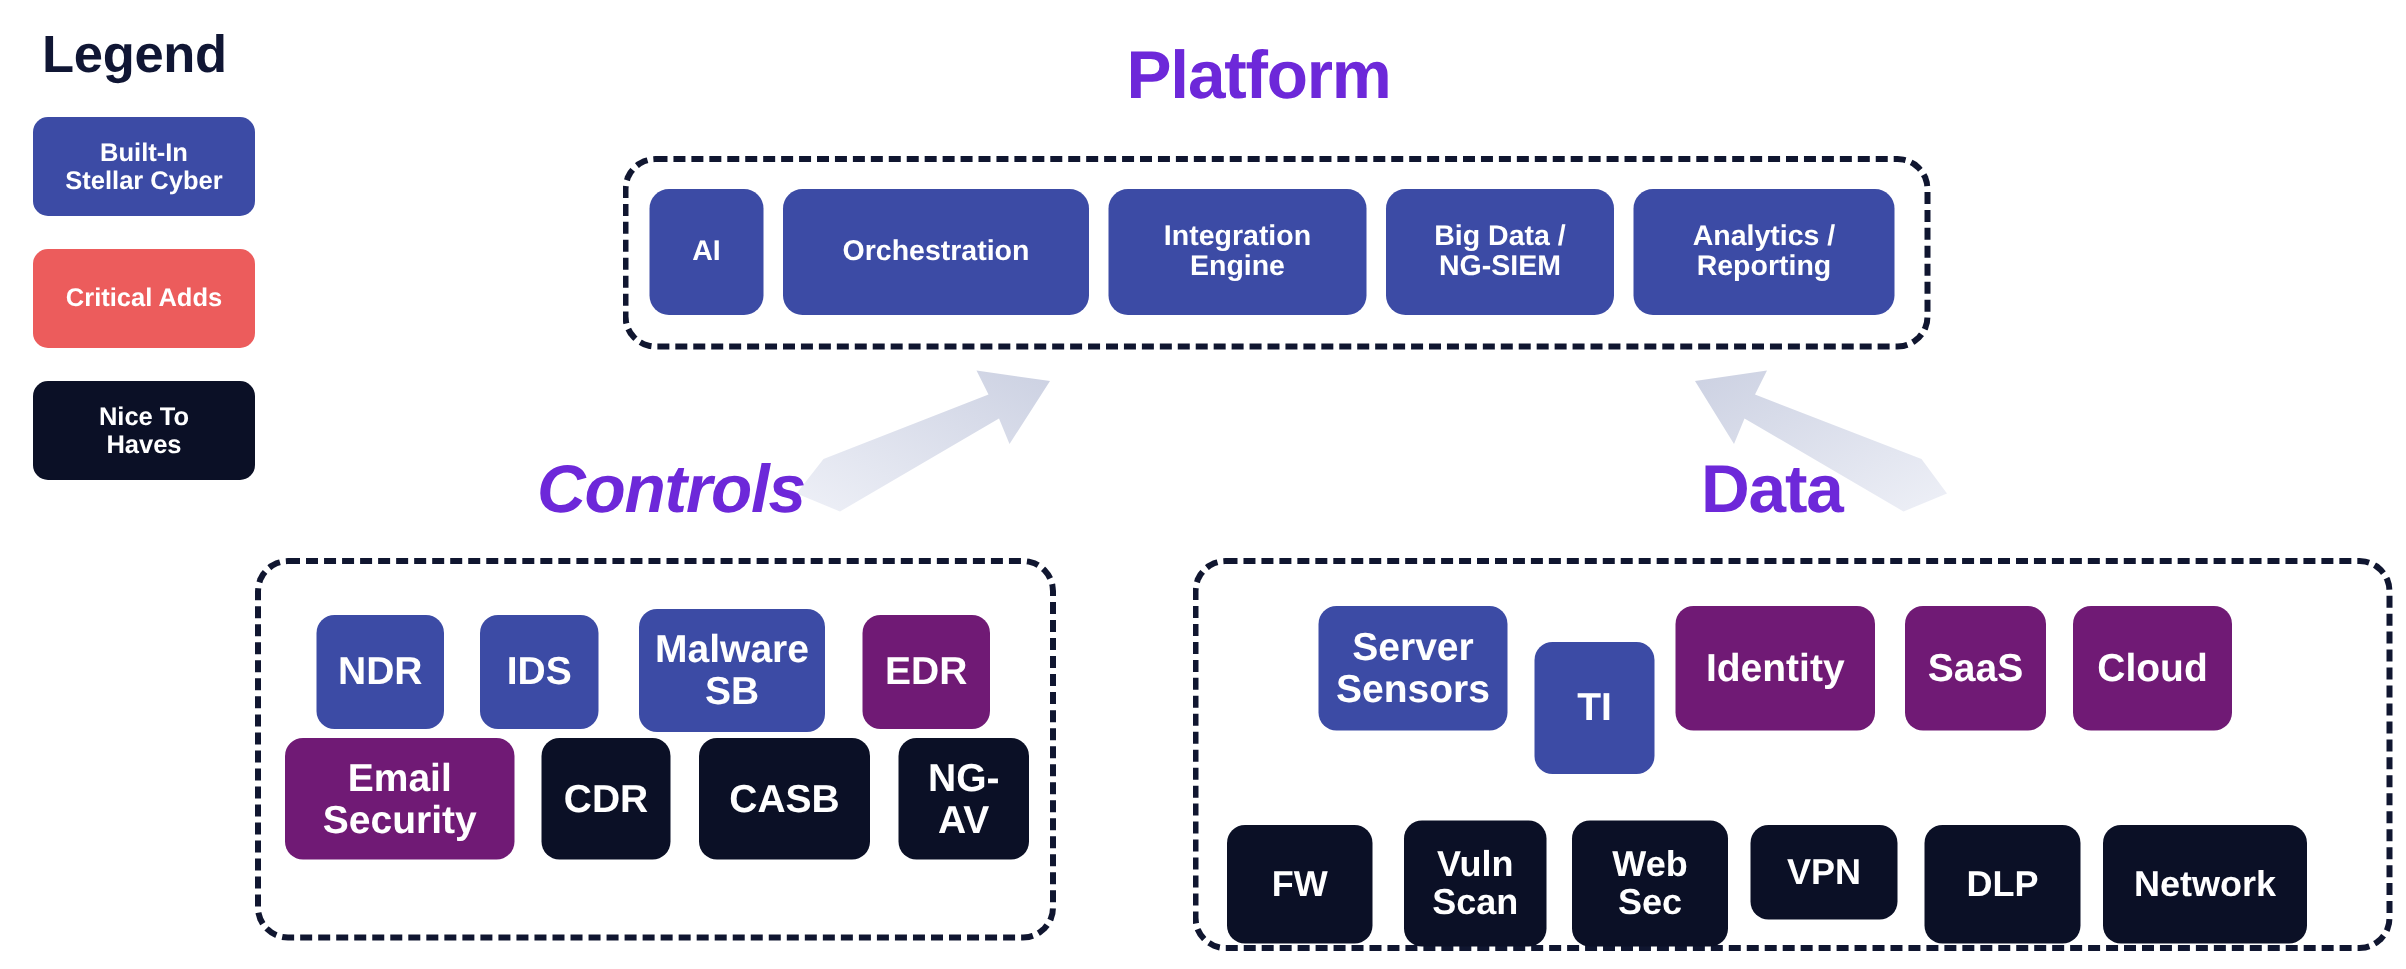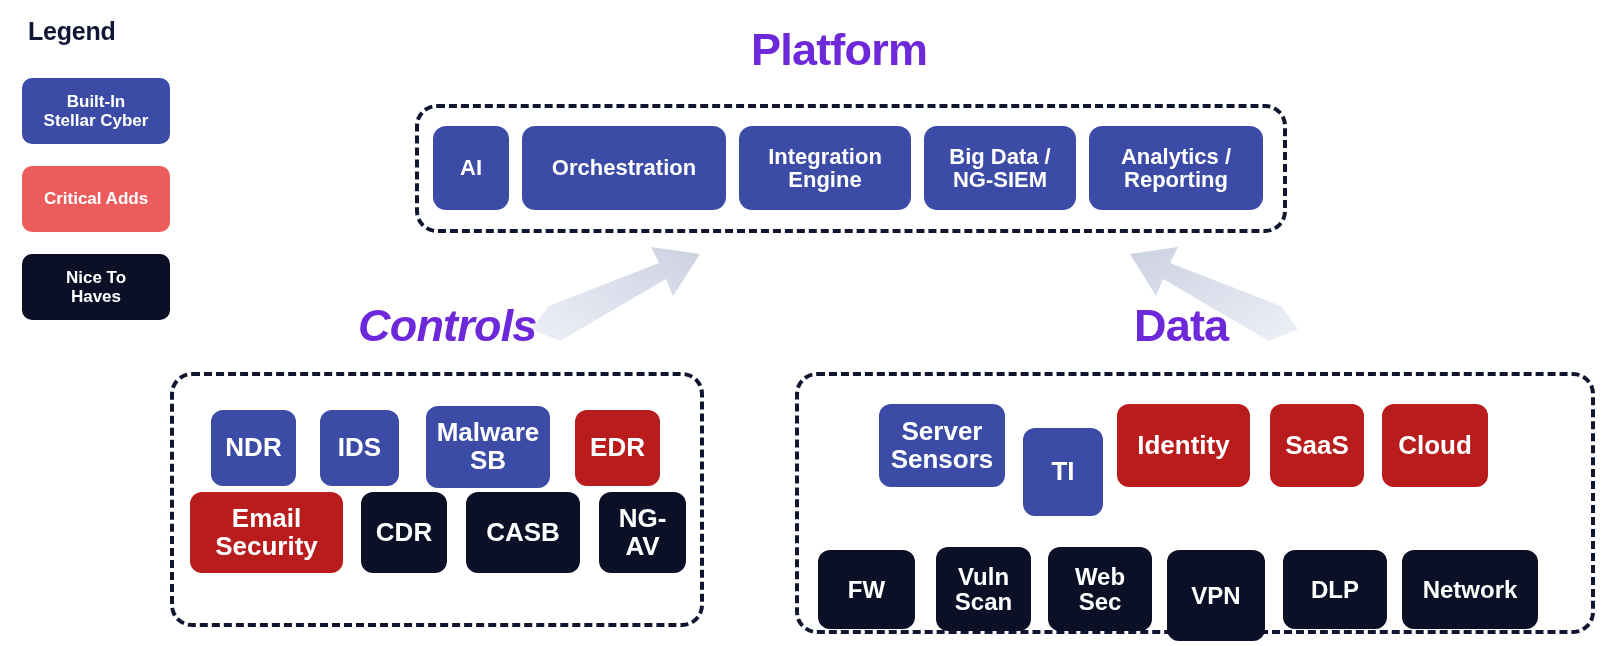--- a/index.html
+++ b/index.html
@@ -8,21 +8,21 @@
     background:#ffffff;
     font-family:"Liberation Sans", sans-serif;
     overflow:hidden;
     position:relative;
   }
   .stage{position:absolute;left:0;top:0;width:1604px;height:646px;}
 
   
   .legend-title{
     position:absolute;left:28px;top:17px;
-    font-size:25px;font-weight:bold;color:#101634;
+    font-size:35px;font-weight:bold;color:#101634;
     letter-spacing:-0.2px;
   }
   .section-title{
     position:absolute;
     font-size:45px;font-weight:bold;color:#6d28d9;
     letter-spacing:-0.8px;white-space:nowrap;
   }
   #platform-title{left:751px;top:24px;}
   #controls-title{left:358px;top:300px;font-style:italic;}
   #data-title{left:1134px;top:300px;}
@@ -61,25 +61,25 @@
     position:absolute;
     display:flex;align-items:center;justify-content:center;
     text-align:center;
     color:#ffffff;font-weight:bold;
     border-radius:12px;
     line-height:1.06;
     box-sizing:border-box;
     padding:0 6px;
   }
   .node.blue{background:#3c4ba5;}
-  .node.red{background:#b91c1c;align-items:center;}
+  .node.red{background:#701a75;align-items:center;}
   .node.navy{background:#0b1026;}
 
   
-  .p-node{top:126px;height:84px;font-size:22px;border-radius:13px;}
+  .p-node{top:126px;height:84px;font-size:19px;border-radius:13px;}
 
   
   .c-node-r1{top:410px;height:76px;font-size:26px;}
   .c-node-r2{top:492px;height:81px;font-size:26px;}
 
   
   .d-node-r1{top:404px;height:83px;font-size:26px;}
   .d-node-r2{top:502px;height:84px;font-size:24px;margin-top:45px;}
 
   
@@ -203,21 +203,21 @@
       <span style="white-space:pre-line">FW</span>
     </div>
   <div class="node navy d-node-r2" style=";left:936px;width:95px">
       <span style="white-space:pre-line">Vuln
 Scan</span>
     </div>
   <div class="node navy d-node-r2" style=";left:1048px;width:104px">
       <span style="white-space:pre-line">Web
 Sec</span>
     </div>
-  <div class="node navy d-node-r2" style=";left:1167px;width:98px;height:91px;top:505px">
+  <div class="node navy d-node-r2" style=";left:1167px;width:98px;height:63px;top:505px">
       <span style="white-space:pre-line">VPN</span>
     </div>
   <div class="node navy d-node-r2" style=";left:1283px;width:104px;height:79px;top:505px">
       <span style="white-space:pre-line">DLP</span>
     </div>
   <div class="node navy d-node-r2" style=";left:1402px;width:136px;height:79px;top:505px">
       <span style="white-space:pre-line">Network</span>
     </div>
 
 </div>

